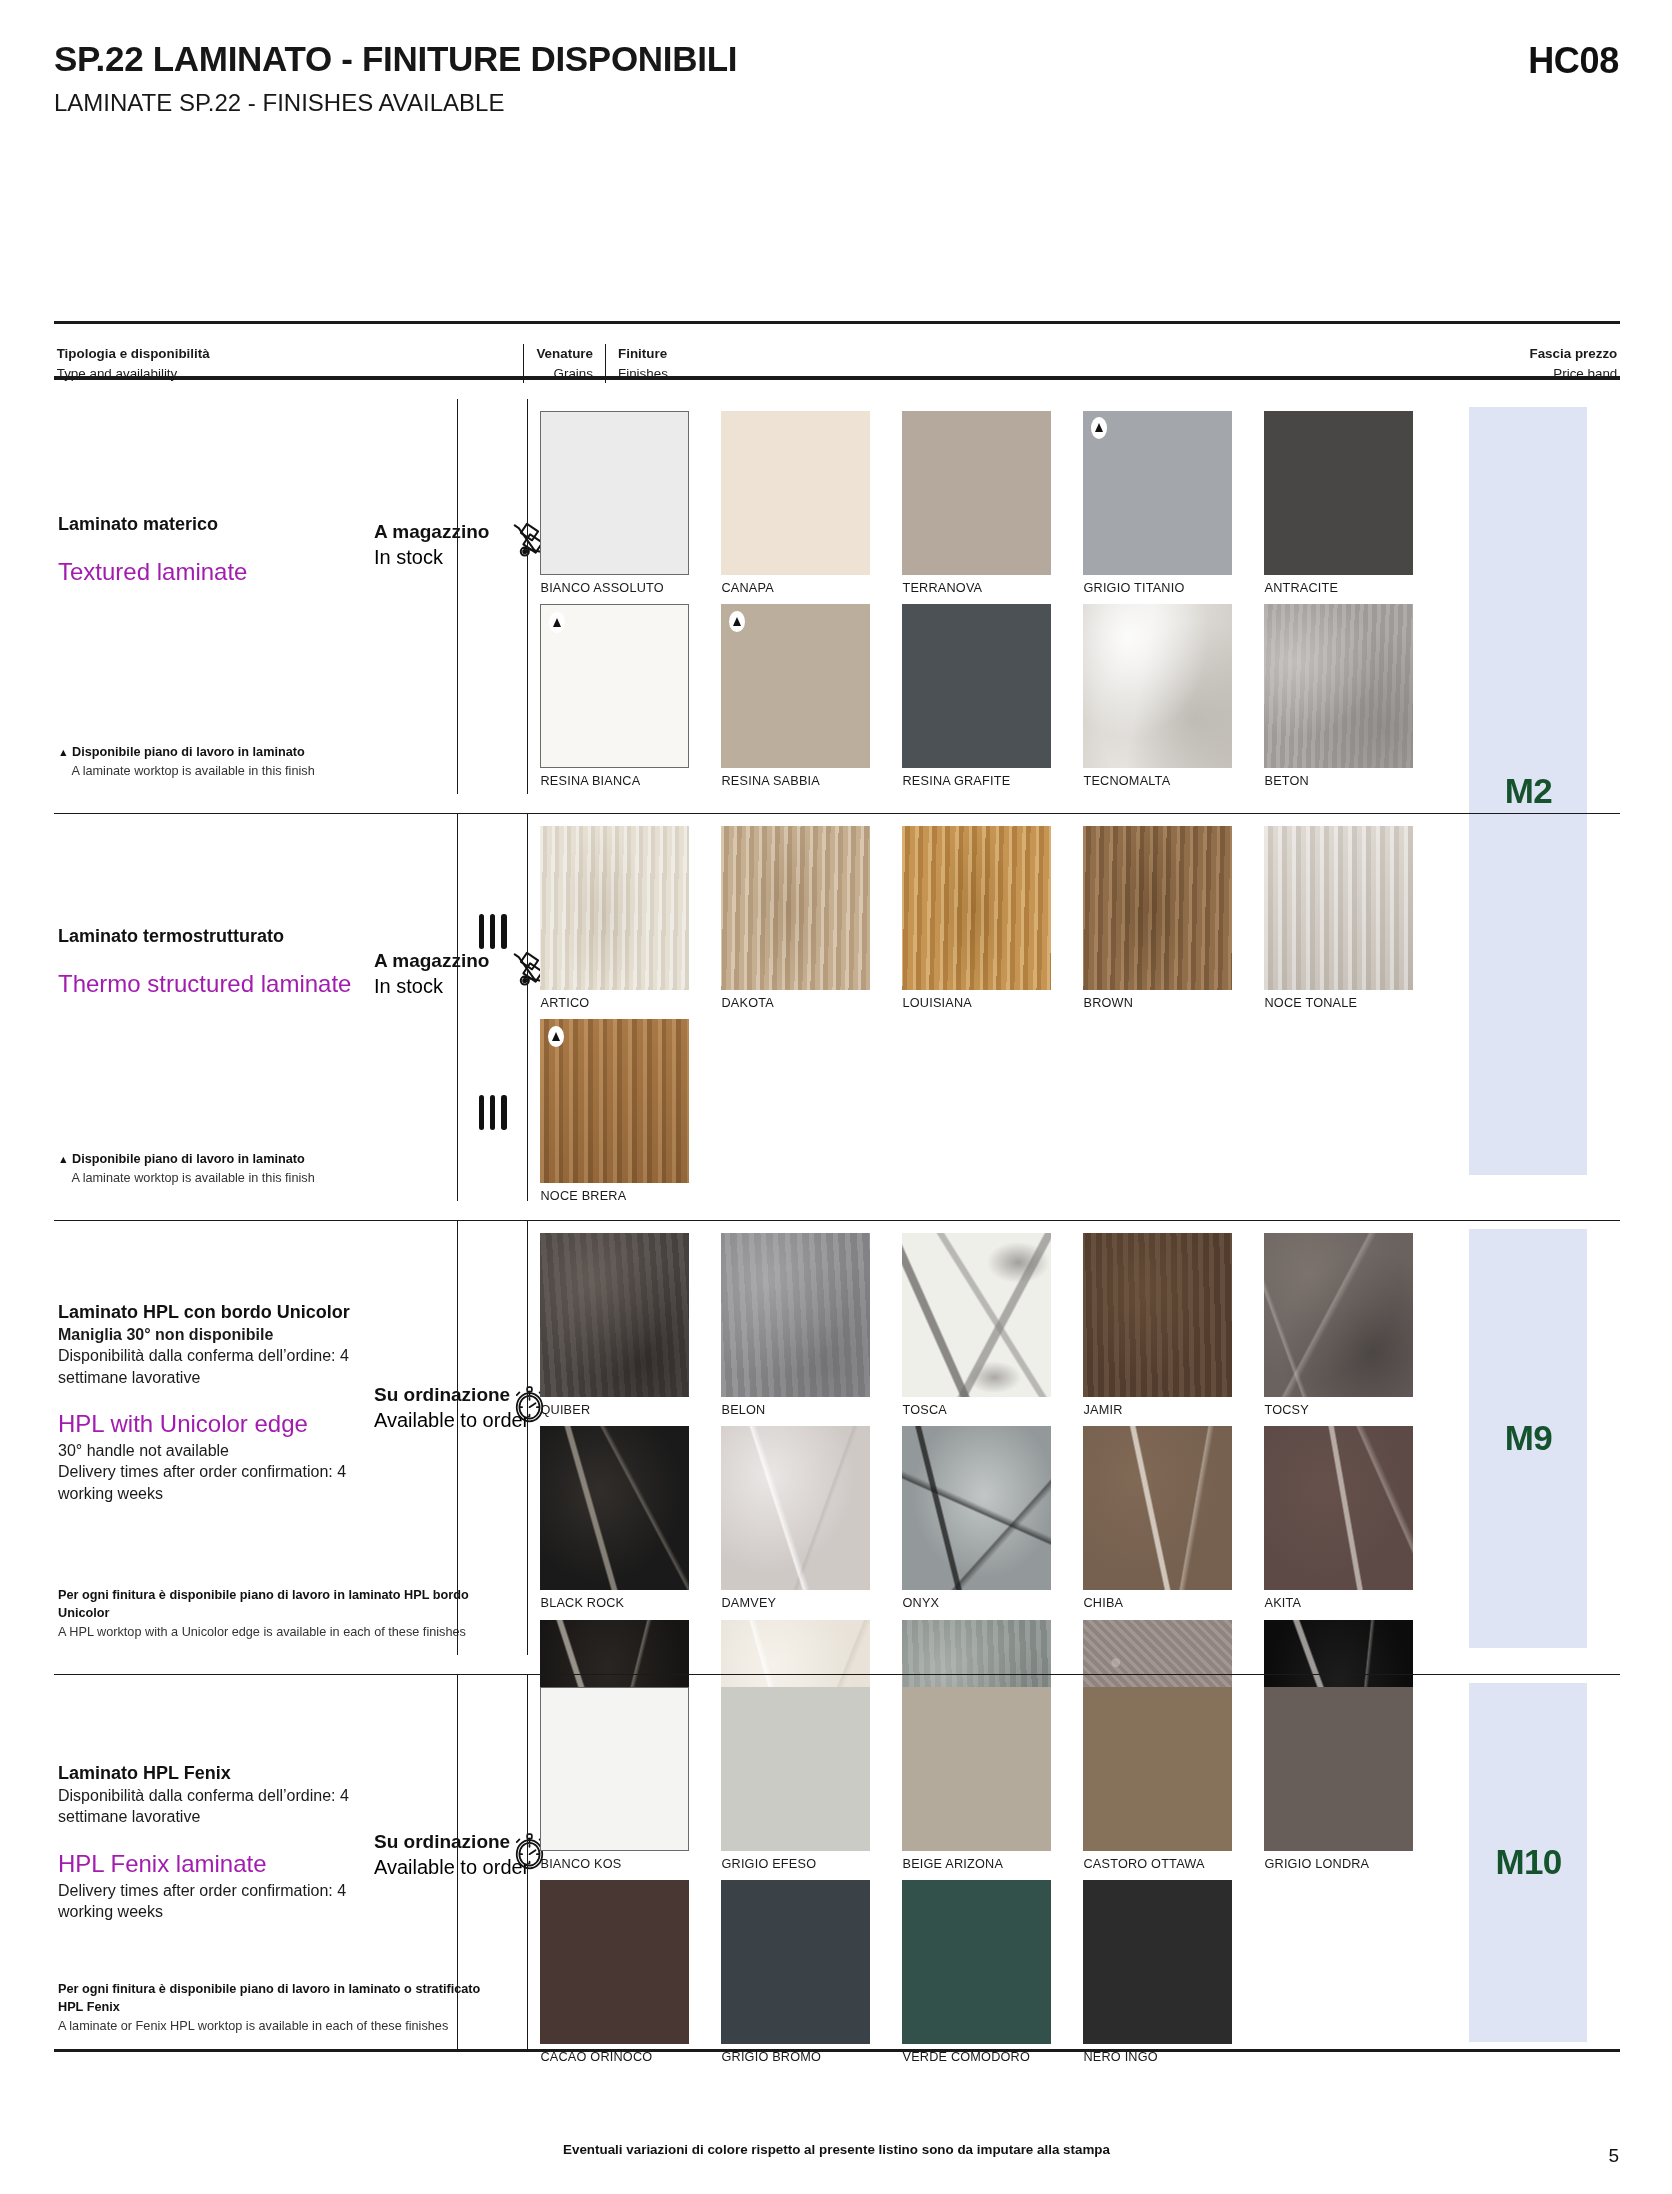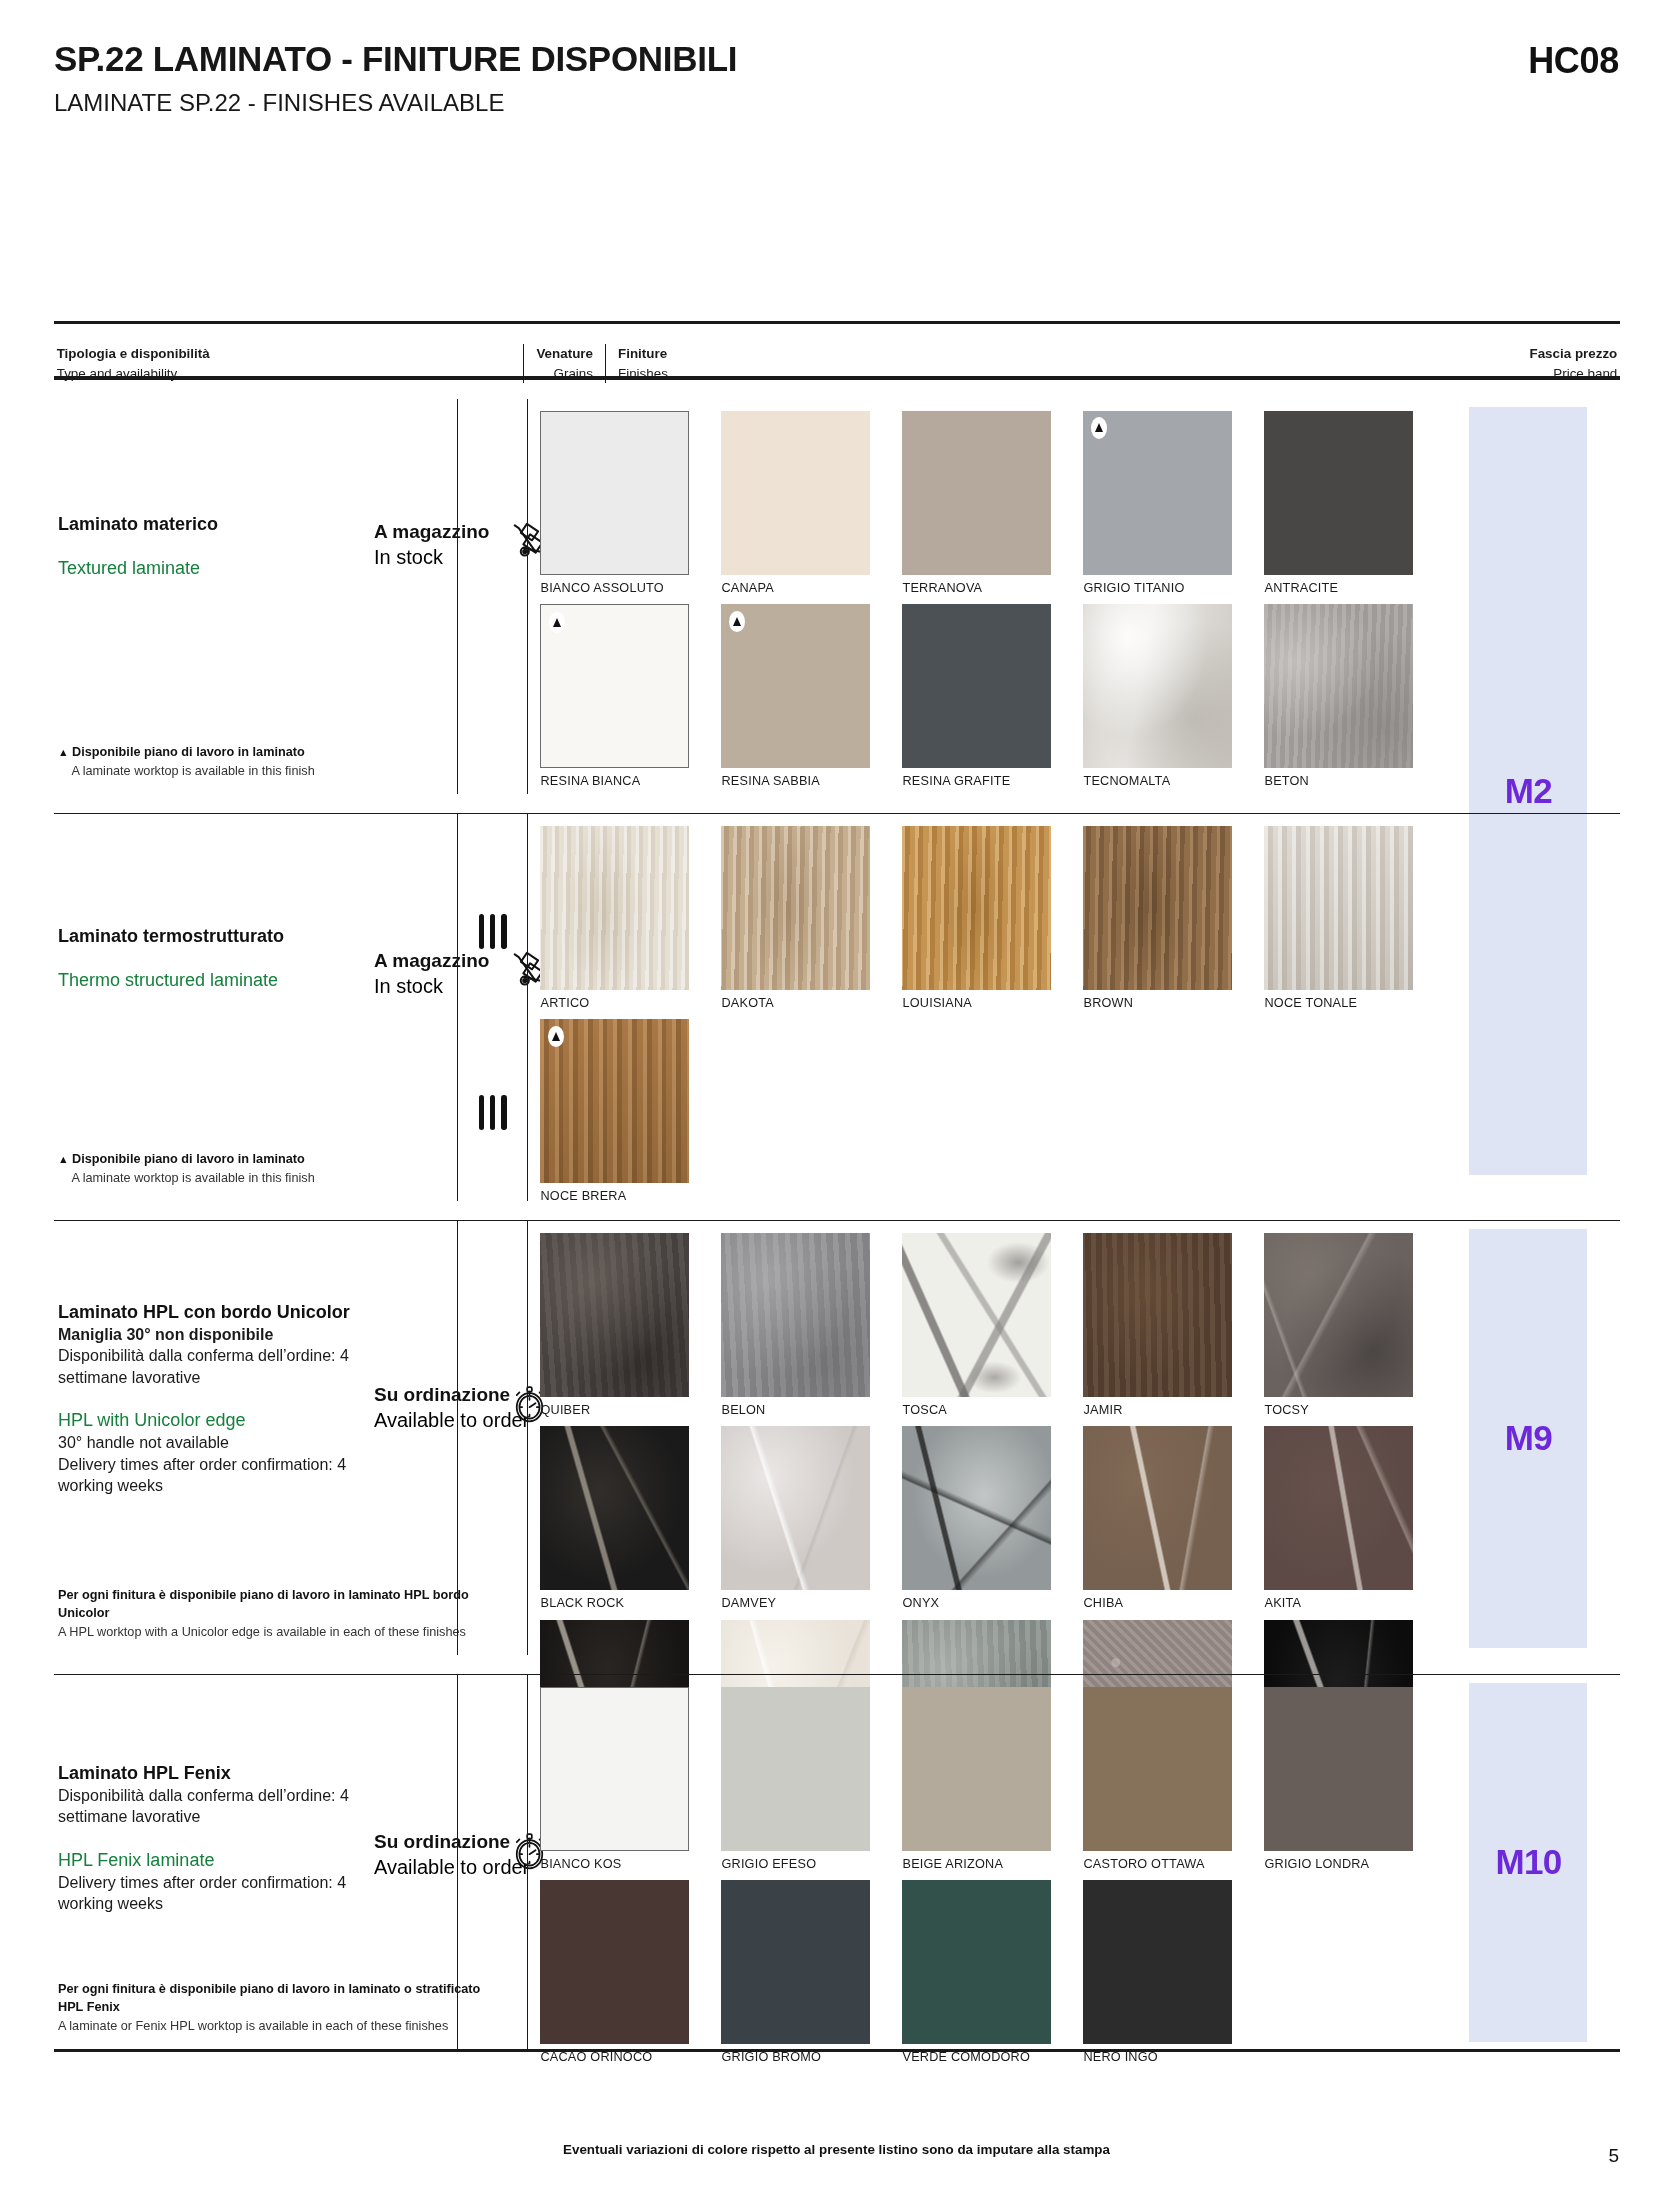--- a/index.html
+++ b/index.html
@@ -51,21 +51,21 @@
 
   .cell-type  { width: 469px; position: relative; padding: 0 4px; }
   .cell-grain { width: 82px; border-left: 1.3px solid #1a1a1a; position: relative;
                 display: flex; flex-direction: column; align-items: center; }
   .cell-fin   { flex: 1; border-left: 1.3px solid #1a1a1a; padding: 12px 0 0 12px; position: relative; }
   .cell-price { width: 241px; position: relative; }
 
   
   .type-block { position: absolute; left: 4px; width: 315px; }
   .type-h { font-size: 18px; font-weight: 700; line-height: 1.28; color: #111; }
-  .type-h2 { font-size: 18px; font-weight: 400; line-height: 1.28; color: #15803d; margin-top: 9.4px; }
+  .type-h2 { font-size: 24px; font-weight: 400; line-height: 1.28; color: #a21caf; margin-top: 9.4px; }
   .type-p { font-size: 16px; font-weight: 400; line-height: 1.34; color: #1a1a1a; }
   .type-p.b { font-weight: 700; }
   .gap { height: 12px; }
 
   .avail-block { position: absolute; width: 201px; }
   .avail-l1 { font-size: 19px; font-weight: 700; color: #111; line-height: 1.35; }
   .avail-l2 { font-size: 20px; font-weight: 400; color: #000000; line-height: 1.35; }
   .avail-icon { position: absolute; left: 134px; top: 1.3px; width: 47px; height: 47px; }
 
   .footnote { position: absolute; left: 4px; width: 442px; }
@@ -93,21 +93,21 @@
     content: ""; width: 0; height: 0;
     border-left: 4.7px solid transparent; border-right: 4.7px solid transparent;
     border-bottom: 9.4px solid #111;
   }
 
   
   .band {
     position: absolute; left: 56px; top: 0; width: 118px;
     background: #dfe4f5; display: flex; align-items: center; justify-content: center;
   }
-  .band-label { font-size: 35px; font-weight: 700; color: #6d28d9; letter-spacing: -0.7px; }
+  .band-label { font-size: 35px; font-weight: 700; color: #14532d; letter-spacing: -0.7px; }
 
   
   .footer { position: absolute; left: 54px; right: 54px; bottom: 37px; text-align: center; }
   .footer .f1 { font-size: 13.4px; font-weight: 700; color: #111; }
   .footer .f2 { font-size: 13.4px; font-weight: 400; color: #222; margin-top: 6.7px; }
   .pageno { position: absolute; right: 0; top: 2.7px; font-size: 19px; font-weight: 400; color: #111; }
 </style>
 </head>
 <body>
 

